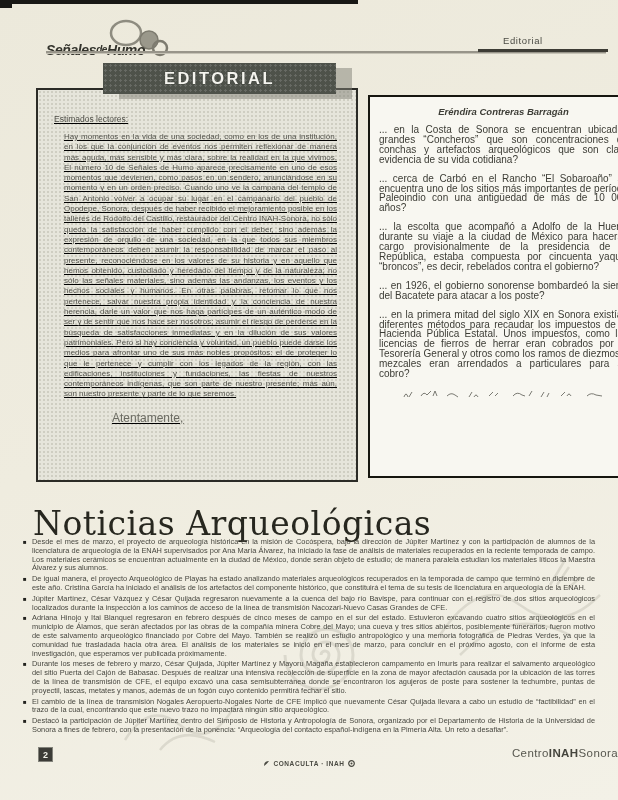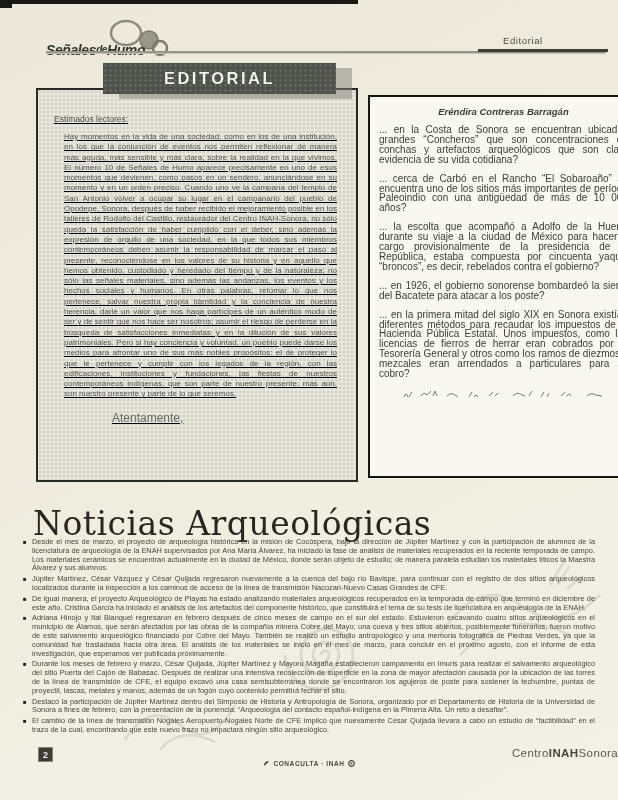--- a/index.html
+++ b/index.html
@@ -152,41 +152,41 @@
   </svg>
 
   <h1 class="news-title">Noticias Arqueológicas</h1>
   <div class="news-list">
     <div class="news-item">
       <span class="bullet">■</span>
       <span>Desde el mes de marzo, el proyecto de arqueología histórica en la misión de Cocóspera, bajo la dirección de Júpiter Martínez y con la participación de alumnos de la licenciatura de arqueología de la ENAH supervisados por Ana María Álvarez, ha iniciado la fase de análisis de materiales recuperados en la reciente temporada de campo. Los materiales cerámicos se encuentran actualmente en la ciudad de México, donde serán objeto de estudio; de manera paralela estudian los materiales líticos la Maestra Álvarez y sus alumnos.</span>
     </div>
     <div class="news-item">
       <span class="bullet">■</span>
+      <span>De igual manera, el proyecto Arqueológico de Playas ha estado analizando materiales arqueológicos recuperados en la temporada de campo que terminó en diciembre de este año. Cristina García ha iniciado el análisis de los artefactos del componente histórico, que constituirá el tema de su tesis de licenciatura en arqueología de la ENAH.</span>
+    </div>
+    <div class="news-item">
+      <span class="bullet">■</span>
       <span>Júpiter Martínez, César Vázquez y César Quijada regresaron nuevamente a la cuenca del bajo río Bavispe, para continuar con el registro de dos sitios arqueológicos localizados durante la inspección a los caminos de acceso de la línea de transmisión Nacozari-Nuevo Casas Grandes de CFE.</span>
     </div>
     <div class="news-item">
       <span class="bullet">■</span>
-      <span>De igual manera, el proyecto Arqueológico de Playas ha estado analizando materiales arqueológicos recuperados en la temporada de campo que terminó en diciembre de este año. Cristina García ha iniciado el análisis de los artefactos del componente histórico, que constituirá el tema de su tesis de licenciatura en arqueología de la ENAH.</span>
-    </div>
-    <div class="news-item">
-      <span class="bullet">■</span>
       <span>Adriana Hinojo y Itai Blanquel regresaron en febrero después de cinco meses de campo en el sur del estado. Estuvieron excavando cuatro sitios arqueológicos en el municipio de Álamos, que serán afectados por las obras de la compañía minera Cobre del Mayo; una cueva y tres sitios abiertos, posiblemente funerarios, fueron motivo de este salvamento arqueológico financiado por Cobre del Mayo. También se realizó un estudio antropológico y una memoria fotográfica de Piedras Verdes, ya que la comunidad fue trasladada hacia otra área. El análisis de los materiales se inició en el mes de marzo, para concluir en el próximo agosto, con el informe de esta investigación, que esperamos ver publicada próximamente.</span>
     </div>
     <div class="news-item">
       <span class="bullet">■</span>
       <span>Durante los meses de febrero y marzo, César Quijada, Júpiter Martínez y Mayoru Magaña establecieron campamento en Imuris para realizar el salvamento arqueológico del sitio Puerta del Cajón de Babasac. Después de realizar una intensiva recolección de superficie en la zona de mayor afectación causada por la ubicación de las torres de la línea de transmisión de CFE, el equipo excavó una casa semisubterránea donde se encontraron los agujeros de poste para sostener la techumbre, puntas de proyectil, lascas, metates y manos, además de un fogón cuyo contenido permitirá fechar el sitio.</span>
     </div>
     <div class="news-item">
       <span class="bullet">■</span>
+      <span>El cambio de la línea de transmisión Nogales Aeropuerto-Nogales Norte de CFE implicó que nuevamente César Quijada llevara a cabo un estudio de “factibilidad” en el trazo de la cual, encontrando que este nuevo trazo no impactará ningún sitio arqueológico.</span>
+    </div>
+    <div class="news-item">
+      <span class="bullet">■</span>
       <span>Destacó la participación de Júpiter Martínez dentro del Simposio de Historia y Antropología de Sonora, organizado por el Departamento de Historia de la Universidad de Sonora a fines de febrero, con la presentación de la ponencia: “Arqueología del contacto español-indígena en la Pimería Alta. Un reto a desafiar”.</span>
-    </div>
-    <div class="news-item">
-      <span class="bullet">■</span>
-      <span>El cambio de la línea de transmisión Nogales Aeropuerto-Nogales Norte de CFE implicó que nuevamente César Quijada llevara a cabo un estudio de “factibilidad” en el trazo de la cual, encontrando que este nuevo trazo no impactará ningún sitio arqueológico.</span>
     </div>
   </div>
 
   <div class="page-num">2</div>
   <div class="footer-center">
     <div class="brand">
       <span>Centro</span><b>INAH</b><span>Sonora</span>
     </div>
     <div class="logos">
       <svg width="7" height="7" viewBox="0 0 7 7">

